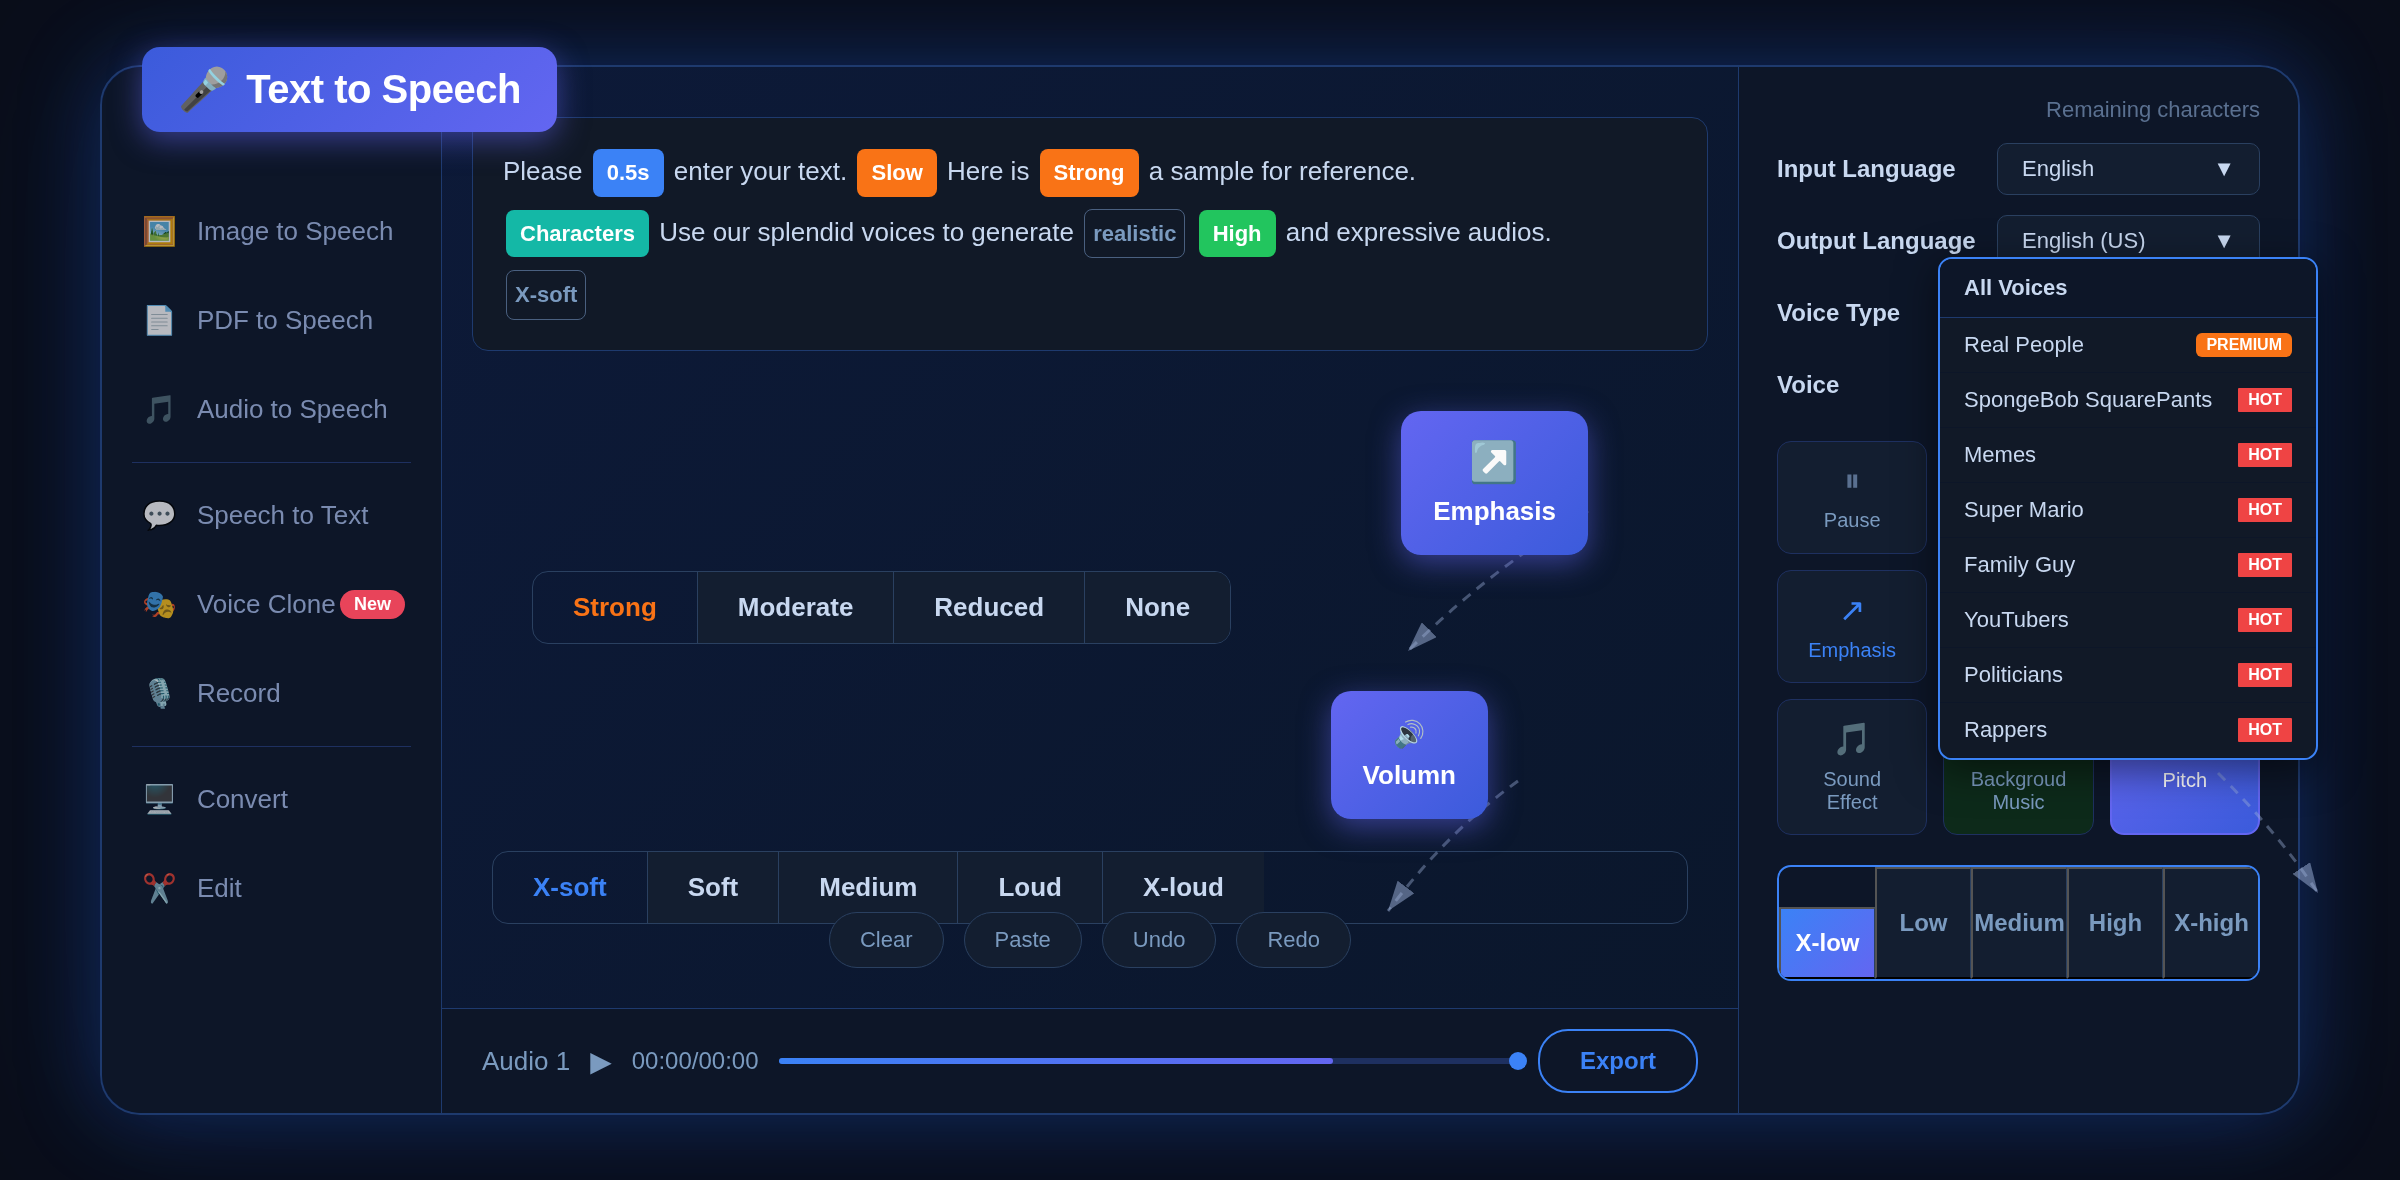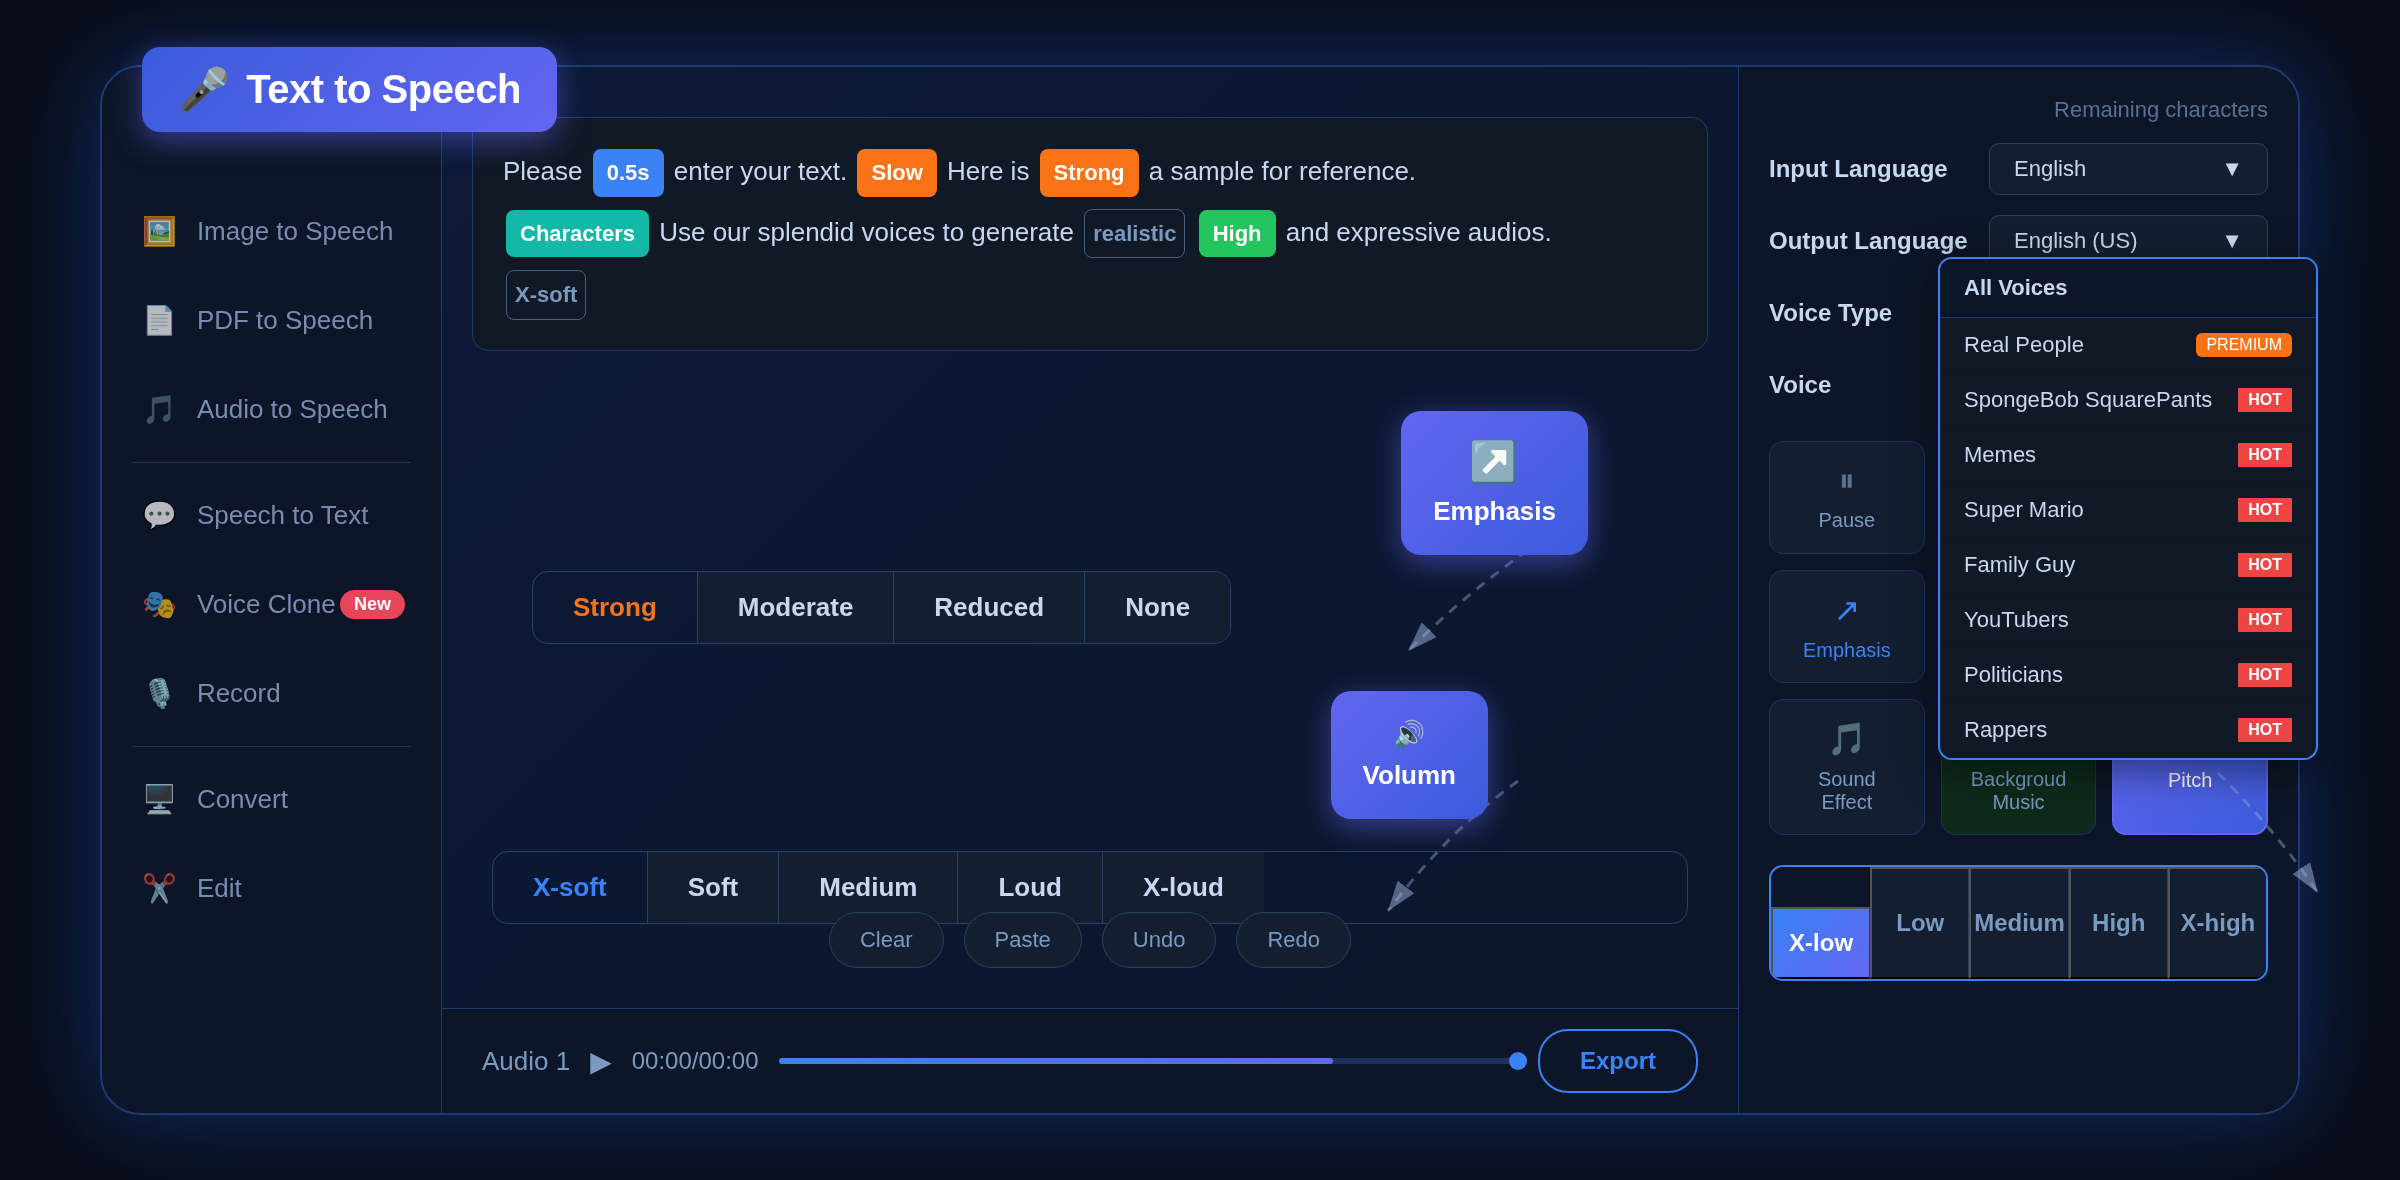--- a/index.html
+++ b/index.html
@@ -257,21 +257,21 @@
       cursor: pointer;
       font-weight: 600;
     }
 
     
     .right-panel {
       width: 560px;
       background: #0d1628;
       border-radius: 0 40px 40px 0;
       border-left: 1px solid #1e3a6e;
-      padding: 30px 30px;
+      padding: 30px 38px;
       display: flex;
       flex-direction: column;
       gap: 20px;
       overflow: visible;
       position: relative;
     }
 
     .remaining-text {
       color: #5a7090;
       font-size: 22px;
@@ -395,21 +395,21 @@
       padding: 14px 24px;
       color: #c8d8f0;
       font-size: 22px;
       cursor: pointer;
       border-bottom: 1px solid #0d1628;
     }
     .badge-premium {
       background: #f97316;
       color: white;
       font-size: 16px;
-      font-weight: 400;
+      font-weight: 700;
       padding: 3px 10px;
       border-radius: 6px;
     }
     .badge-hot {
       background: #ef4444;
       color: white;
       font-size: 16px;
       font-weight: 700;
       padding: 3px 10px;
       border-radius: 1px;

